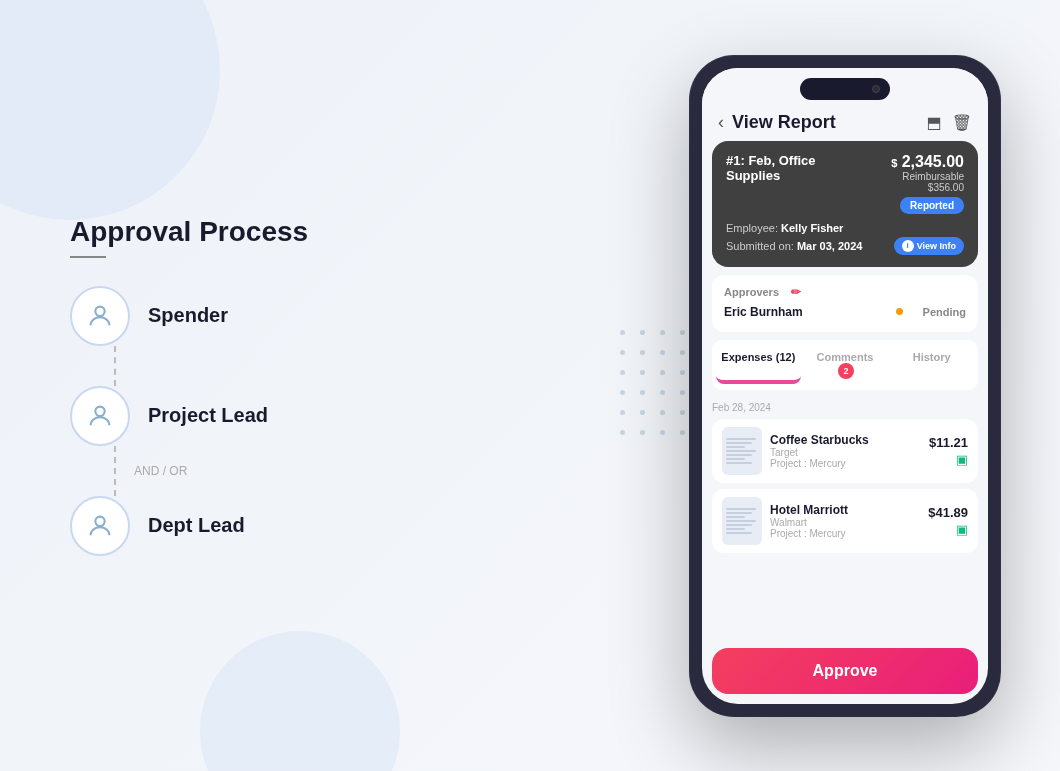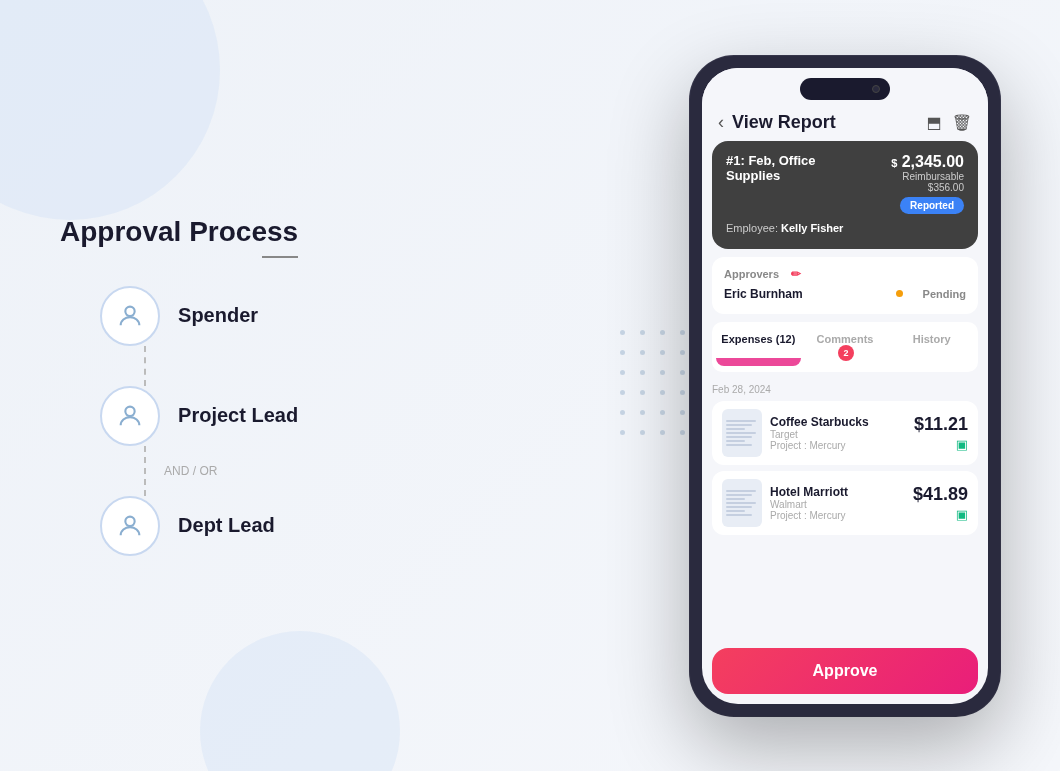--- a/index.html
+++ b/index.html
@@ -20,28 +20,27 @@
       align-items: center;
       justify-content: center;
       width: 100%;
       height: 100%;
       position: relative;
     }
 
     
     .left-panel {
       position: absolute;
-      left: 60px;
+      left: 70px;
       top: 50%;
       transform: translateY(-50%);
       display: flex;
       flex-direction: column;
       gap: 0;
       z-index: 2;
-      align-items: flex-end;
     }
 
     .approval-title {
       font-size: 28px;
       font-weight: 800;
       color: #1a1a2e;
       margin-bottom: 8px;
     }
 
     .divider-line {
@@ -342,21 +341,21 @@
       font-size: 11px;
       font-weight: 600;
       color: #aaa;
       padding: 5px 4px;
       border-radius: 8px;
       position: relative;
     }
 
     .tab-item.active {
       color: #1a1a2e;
-      border-bottom: 8px solid #ec4899;
+      border-bottom: 4px solid #ec4899;
     }
 
     .tab-badge {
       display: inline-flex;
       align-items: center;
       justify-content: center;
       width: 16px;
       height: 16px;
       background: #f43f5e;
       color: #fff;
@@ -443,21 +442,21 @@
     }
 
     .expense-right {
       display: flex;
       flex-direction: column;
       align-items: flex-end;
       gap: 2px;
     }
 
     .expense-amount {
-      font-size: 18px;
+      font-size: 13px;
       font-weight: 700;
       color: #1a1a2e;
     }
 
     .receipt-icon {
       color: #10b981;
       font-size: 13px;
     }
 
     
@@ -635,20 +634,30 @@
               <span class="reported-badge">Reported</span>
             </div>
           </div>
         </div>
         <div style="clear:both;"></div>
         <div class="report-meta">
           <div style="margin-bottom:3px;">
             <span>Employee:</span>
             <strong>Kelly Fisher</strong>
           </div>
+          <div class="report-meta-row">
+            <span>
+              <span>Submitted on:</span>
+              <strong>Mar 03, 2024</strong>
+            </span>
+            <span class="view-info-btn">
+              <span style="background:#fff;color:#3b82f6;border-radius:50%;width:12px;height:12px;display:inline-flex;align-items:center;justify-content:center;font-size:8px;font-weight:900;">i</span>
+              <span>View Info</span>
+            </span>
+          </div>
         </div>
       </div>
 
       <div class="approvers-section">
         <div class="approvers-title">
           <span>Approvers</span>
           <span class="edit-icon">✏</span>
         </div>
         <div class="approver-row">
           <span class="approver-name">Eric Burnham</span>

